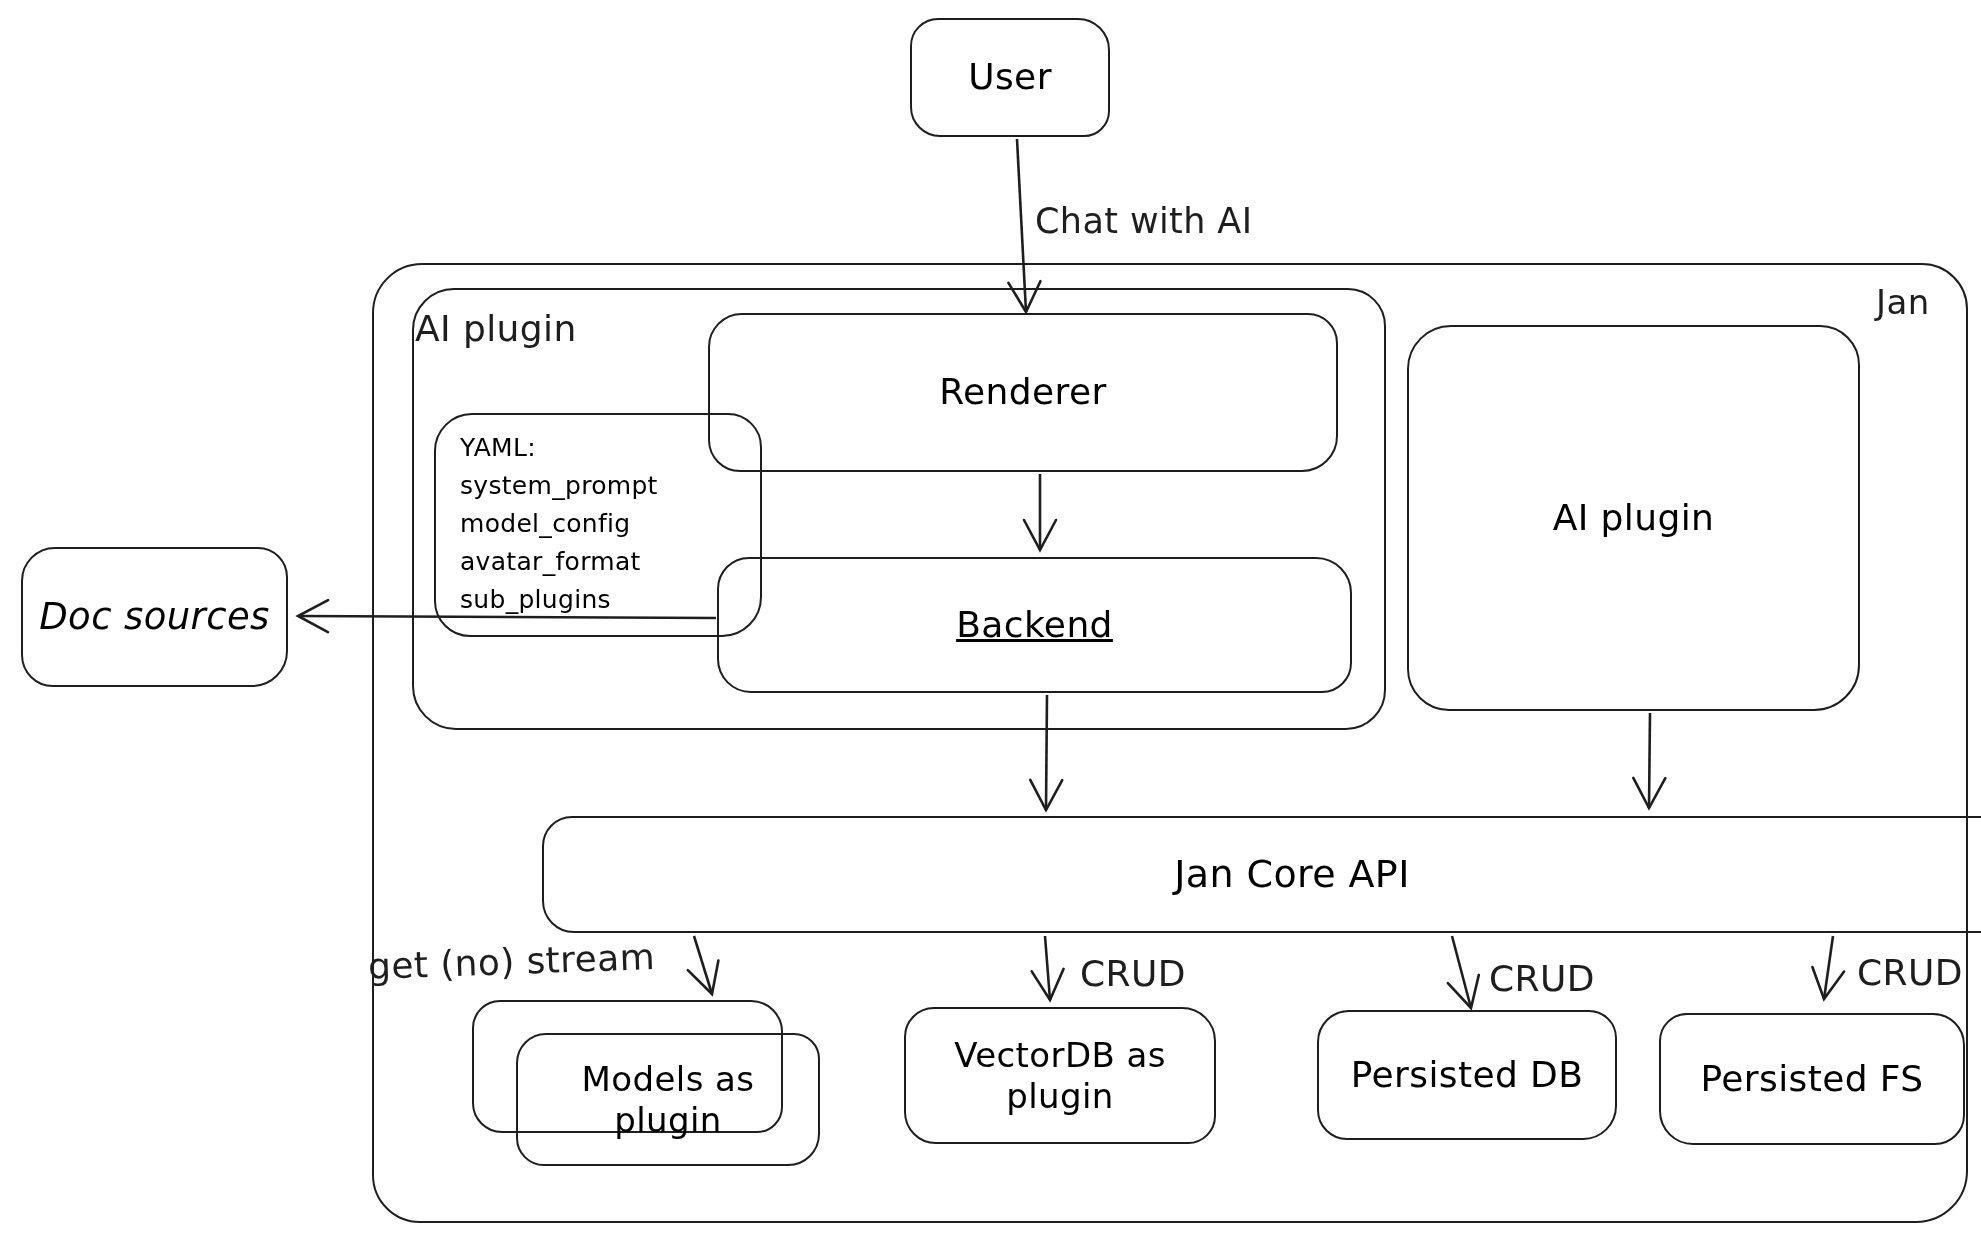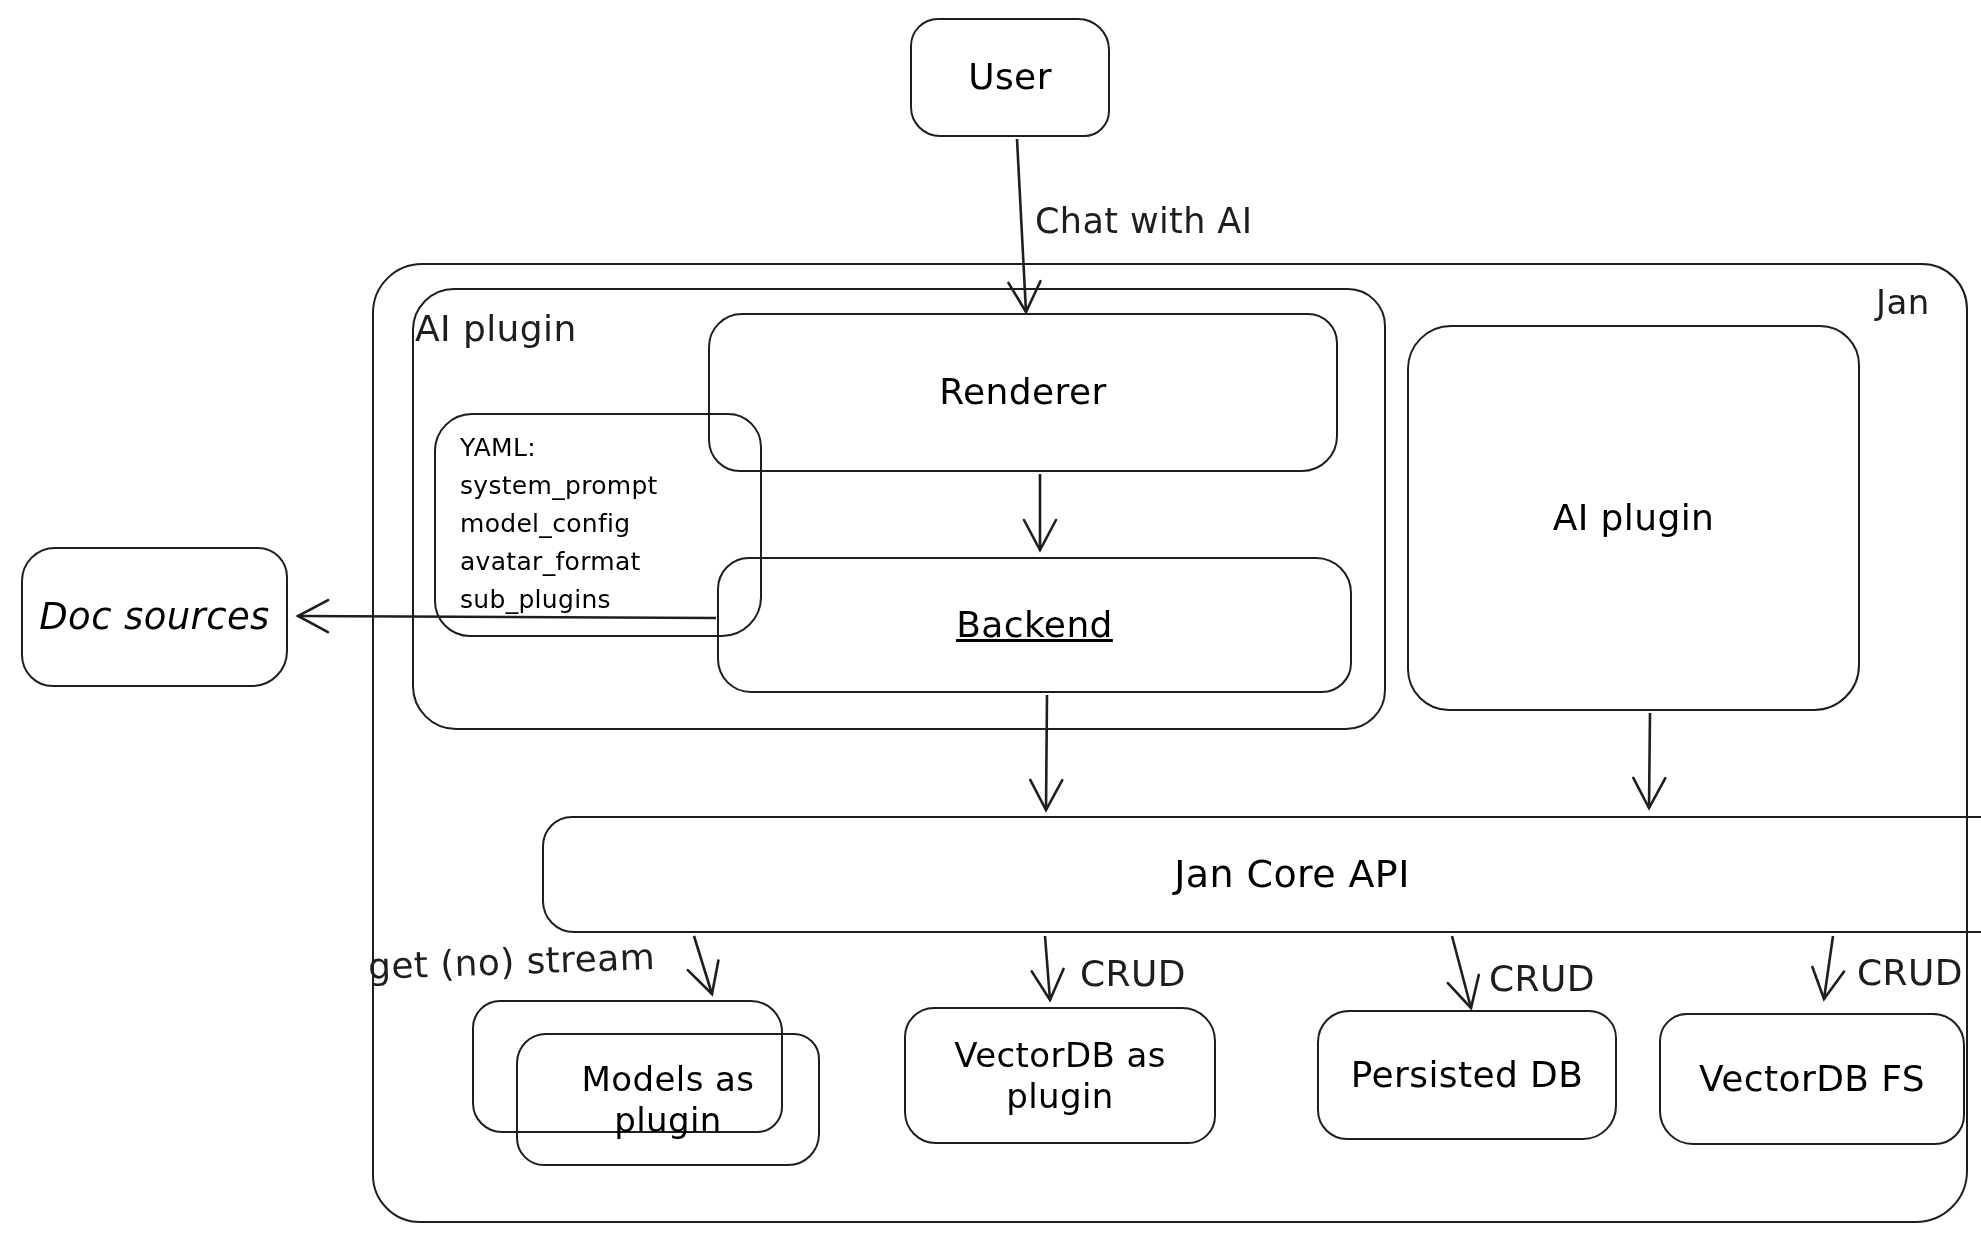--- a/index.html
+++ b/index.html
@@ -125,21 +125,21 @@
 
   <div class="box n-vectordb">
     <span class="wrap-sm">VectorDB as plugin</span>
   </div>
 
   <div class="box n-pdb">
     <span>Persisted DB</span>
   </div>
 
   <div class="box n-pfs">
-    <span>VectorDB FS</span>
+    <span>Persisted FS</span>
   </div>
 
   <div class="label l-stream">get (no) stream</div>
   <div class="label l-crud1">CRUD</div>
   <div class="label l-crud2">CRUD</div>
   <div class="label l-crud3">CRUD</div>
 
   <svg class="arrows" width="1981" height="1246" viewBox="0 0 1981 1246">
     <defs>
       <marker id="ah" markerUnits="userSpaceOnUse" markerWidth="46" markerHeight="46" viewBox="0 0 46 46" refX="40" refY="23" orient="auto">

